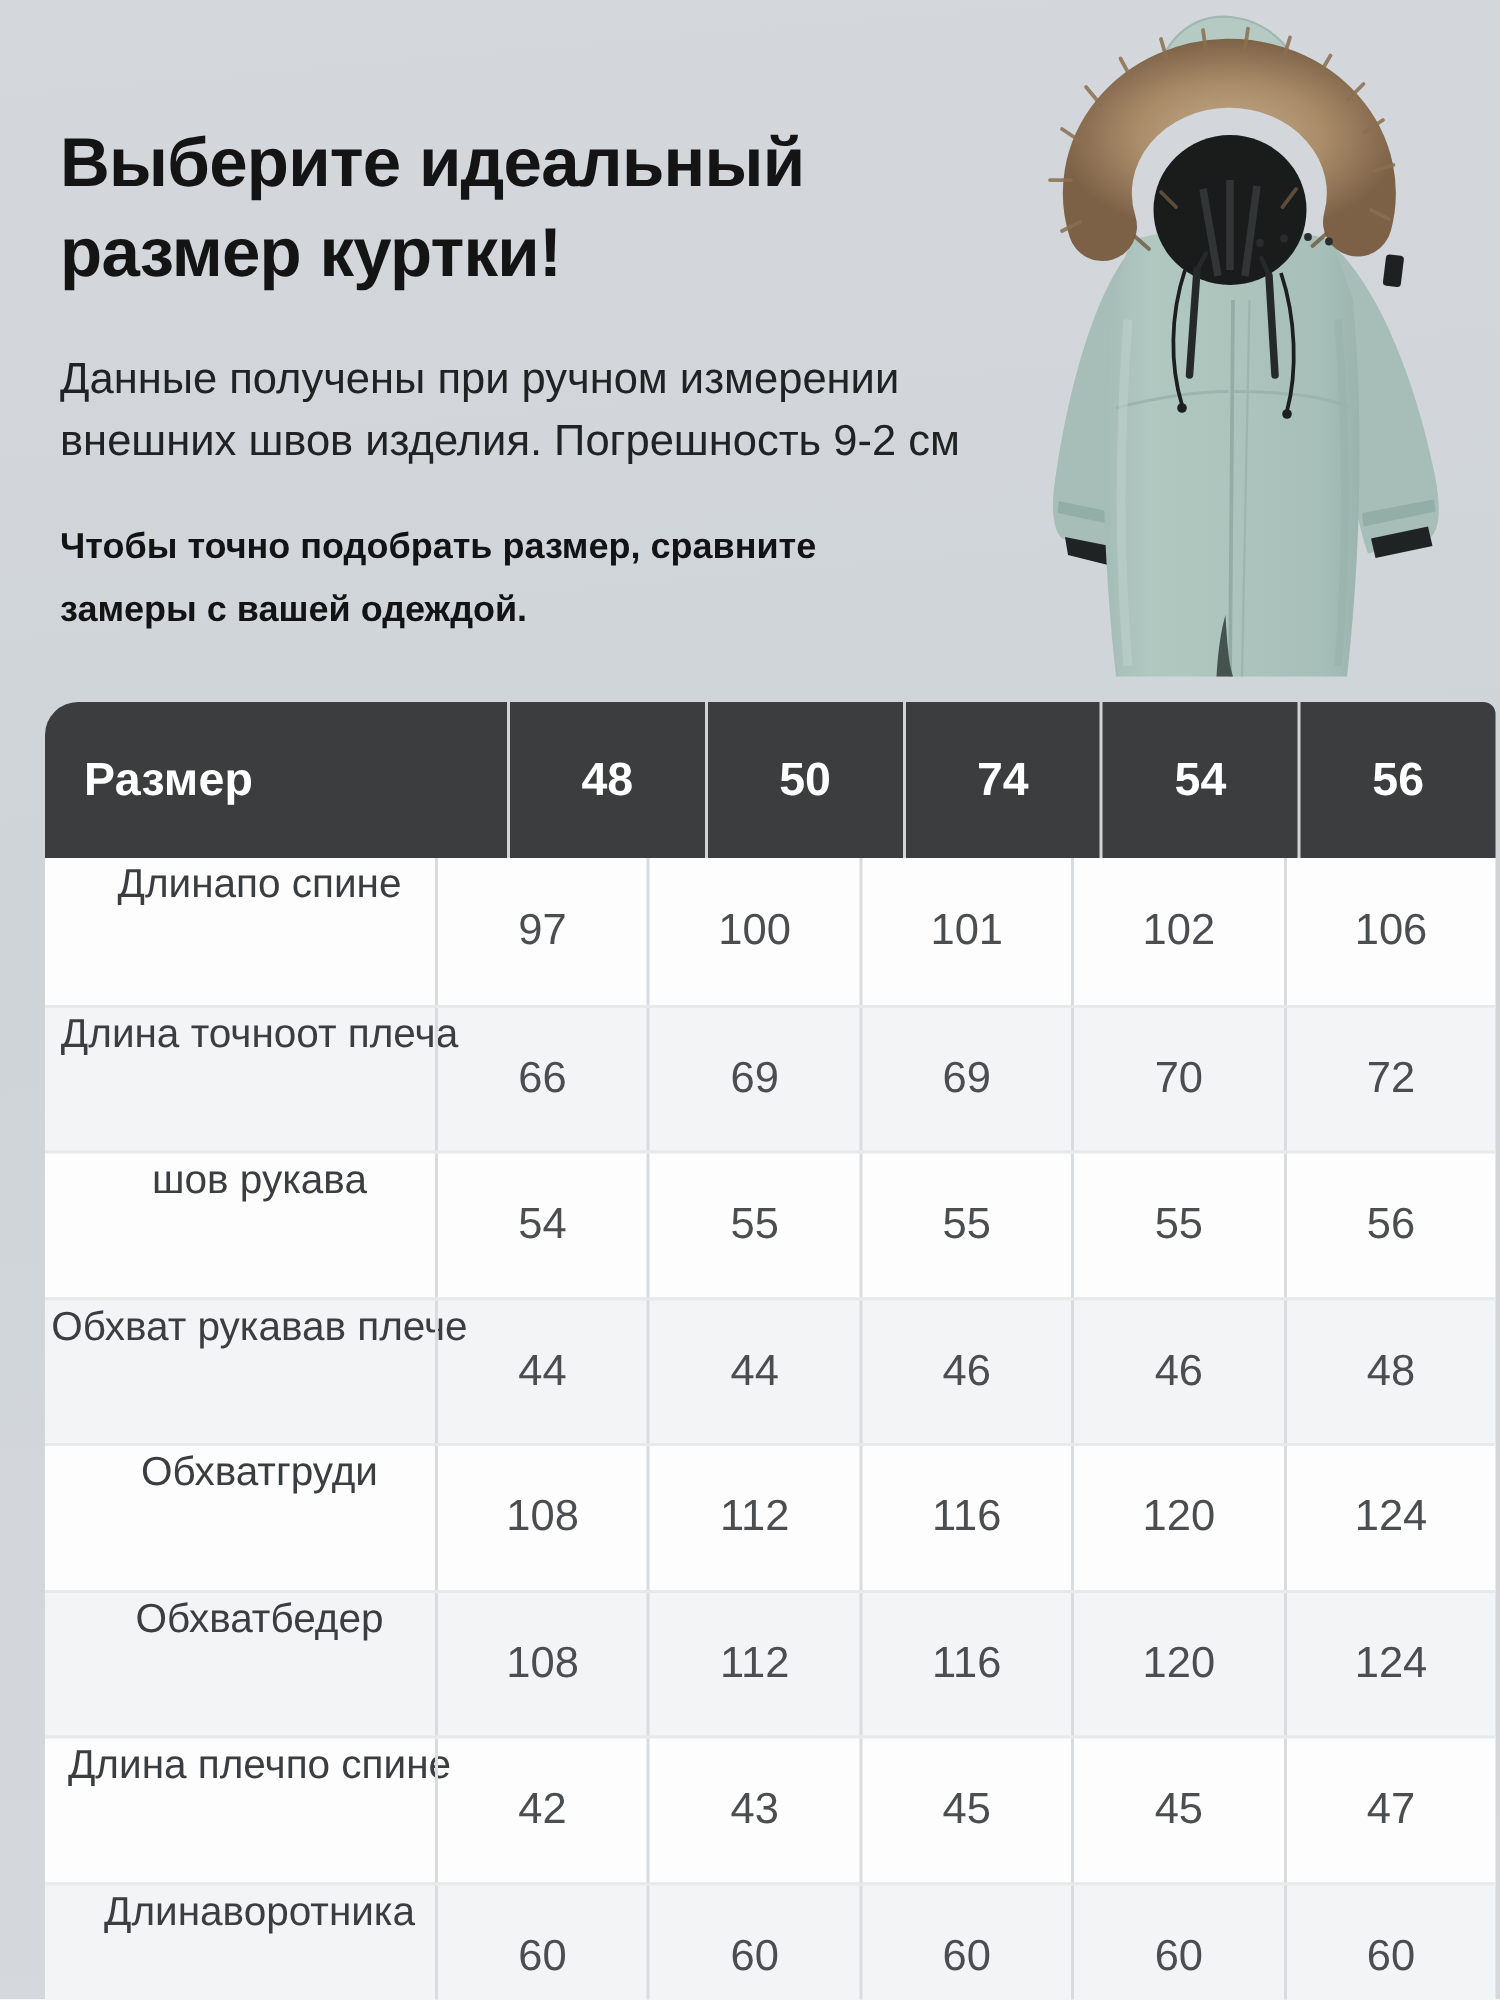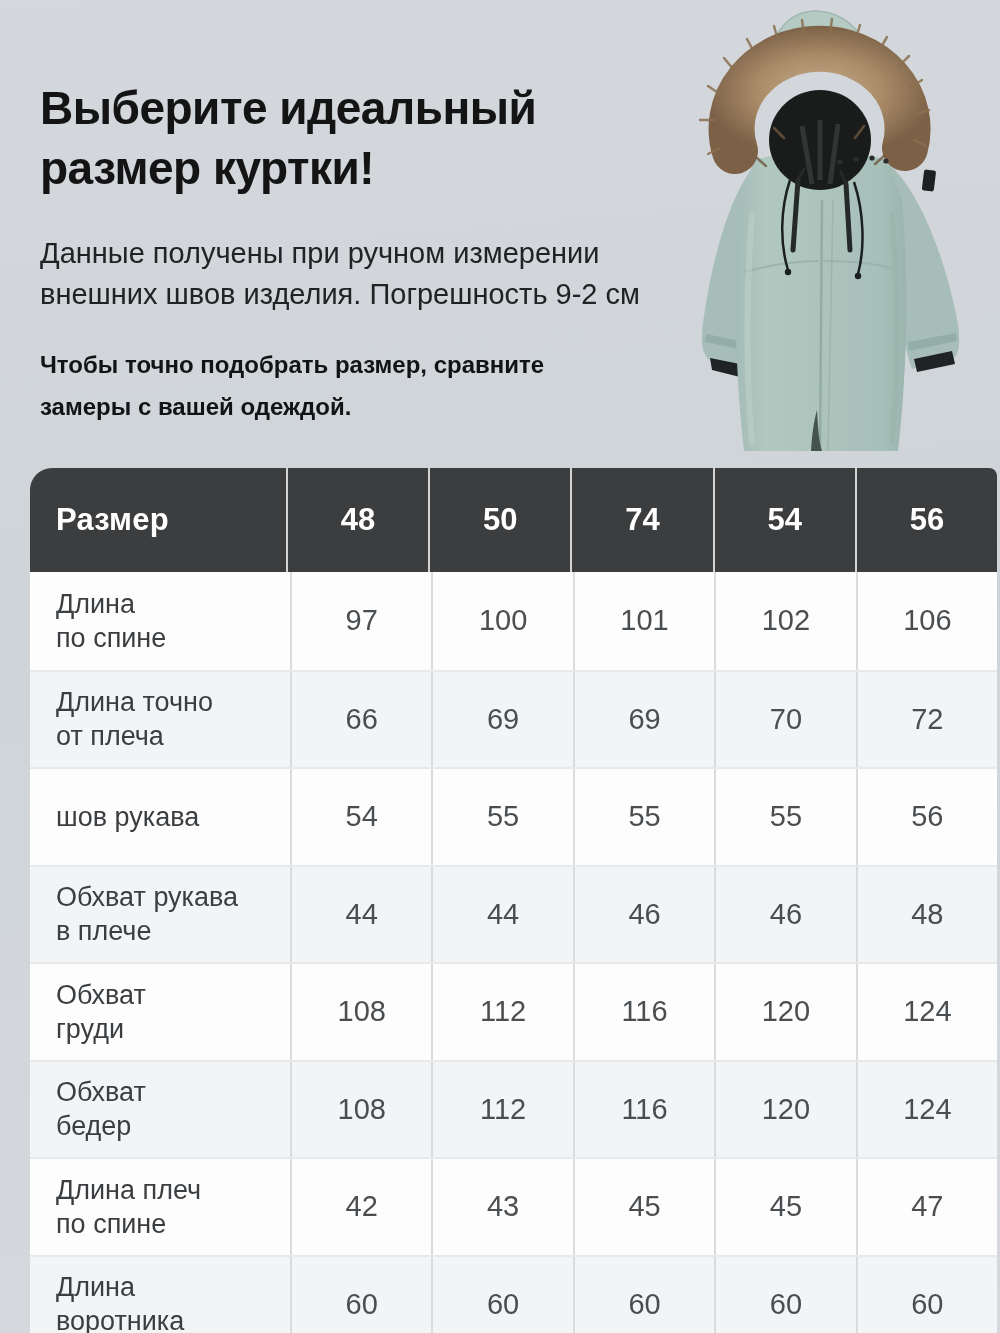--- a/index.html
+++ b/index.html
@@ -24,32 +24,32 @@
   .jacket { position:absolute; left:662px; top:8px; width:324px; height:454px; }
   .jacket svg { width:100%; height:100%; display:block; }
 
   
   .size-table { position:absolute; left:30px; top:468px; width:967px; }
   .t-header {
     display:flex; height:104px; background:#3b3d3f; color:#fff;
     border-radius:22px 8px 0 0; overflow:hidden;
   }
   .t-header .label-cell {
-    width:256px; display:flex; align-items:center; padding-left:26px;
+    width:308px; display:flex; align-items:center; padding-left:26px;
     font-size:31px; font-weight:700; letter-spacing:0.2px;
   }
   .t-header .size-cell {
     flex:1; display:flex; align-items:center; justify-content:center;
     font-size:31px; font-weight:700; border-left:2px solid rgba(255,255,255,0.78);
   }
   .t-row { display:flex; height:97.5px; background:#fdfdfe; border-top:2px solid #e7e9eb; }
   .t-row:first-child { border-top:none; }
   .t-row.alt { background:#f3f4f6; }
   .t-row .label-cell {
-    width:260px; padding-left:26px; display:flex; flex-direction:column; justify-content:center;
+    width:260px; padding-left:26px; display:flex; flex-direction:row; justify-content:center;
     font-size:27px; line-height:34px; color:#3b3e40;
   }
   .t-row .label-cell .line { display:block; white-space:nowrap; }
   .t-row .value-cell {
     flex:1; display:flex; align-items:center; justify-content:center;
     font-size:29px; color:#4b4e50; border-left:2px solid #d9dcde;text-align:right;
   }
 </style>
 </head>
 <body>

